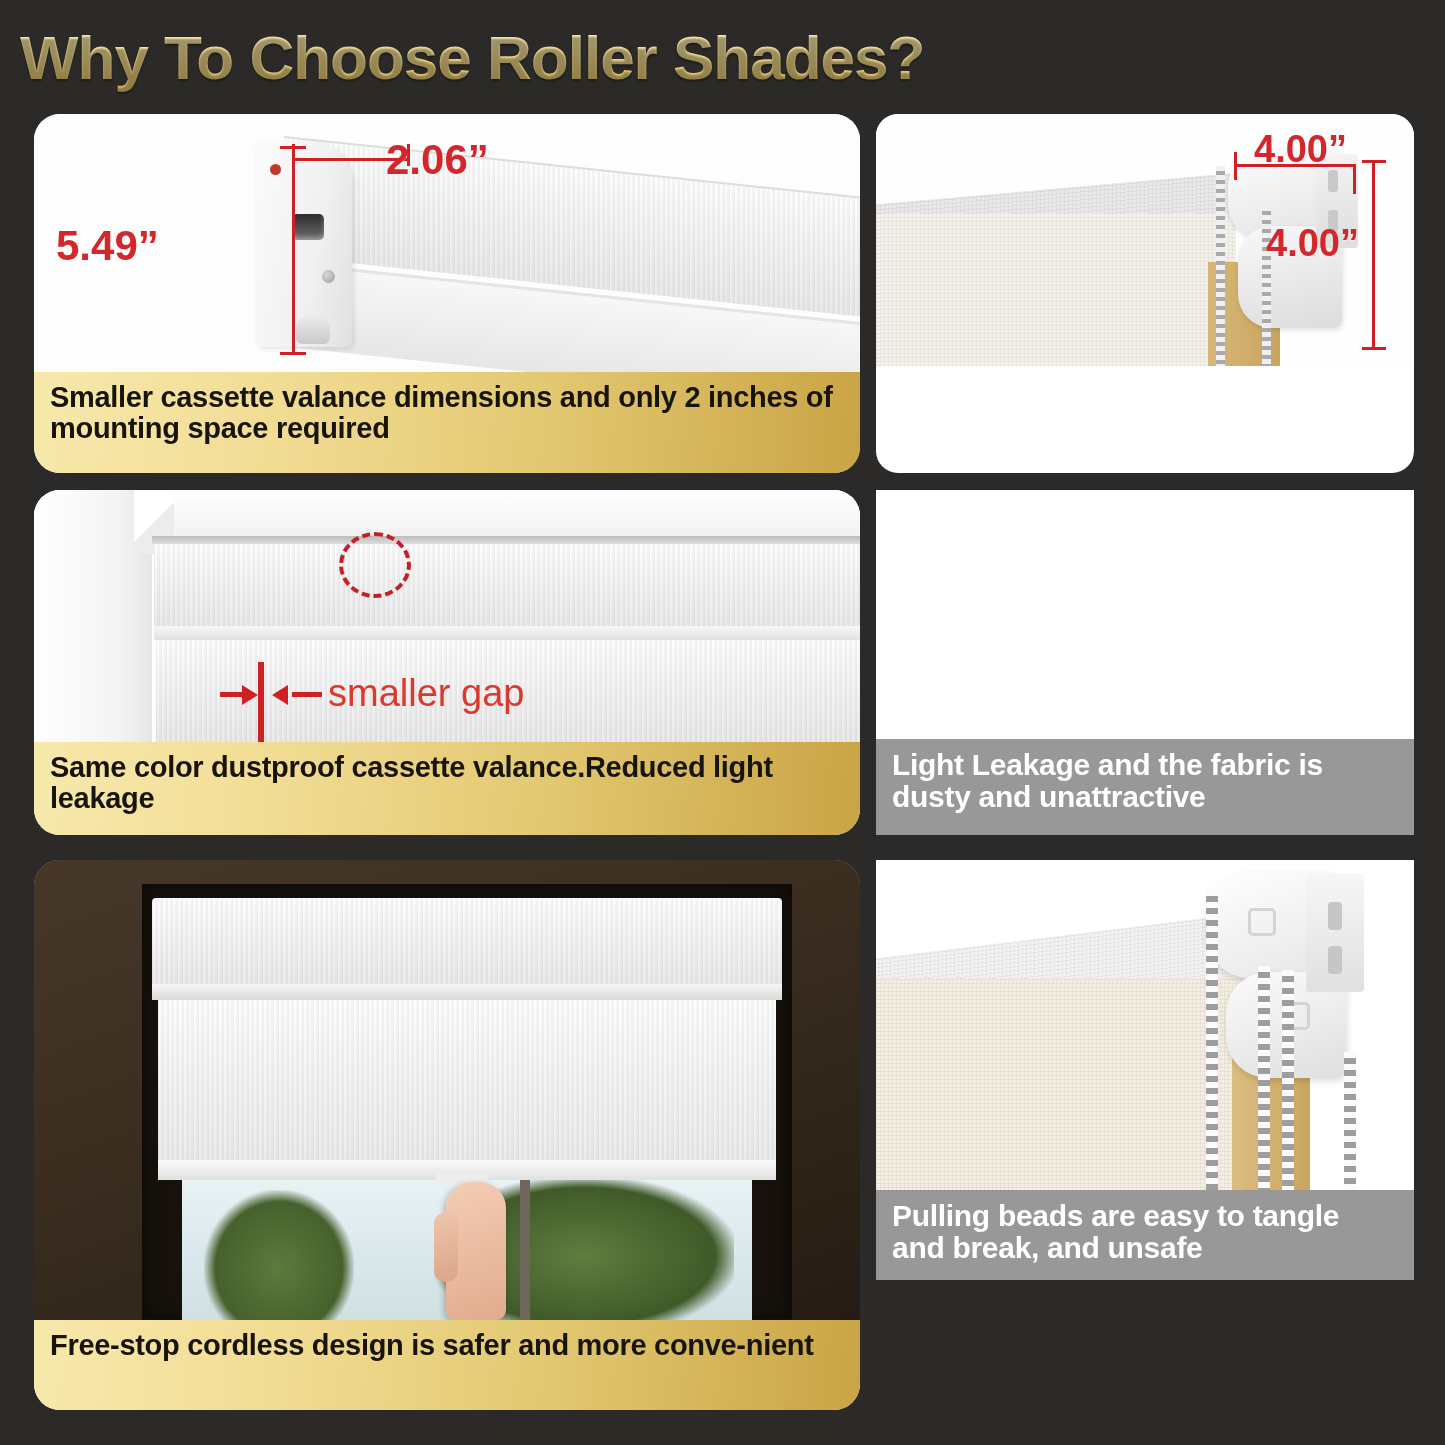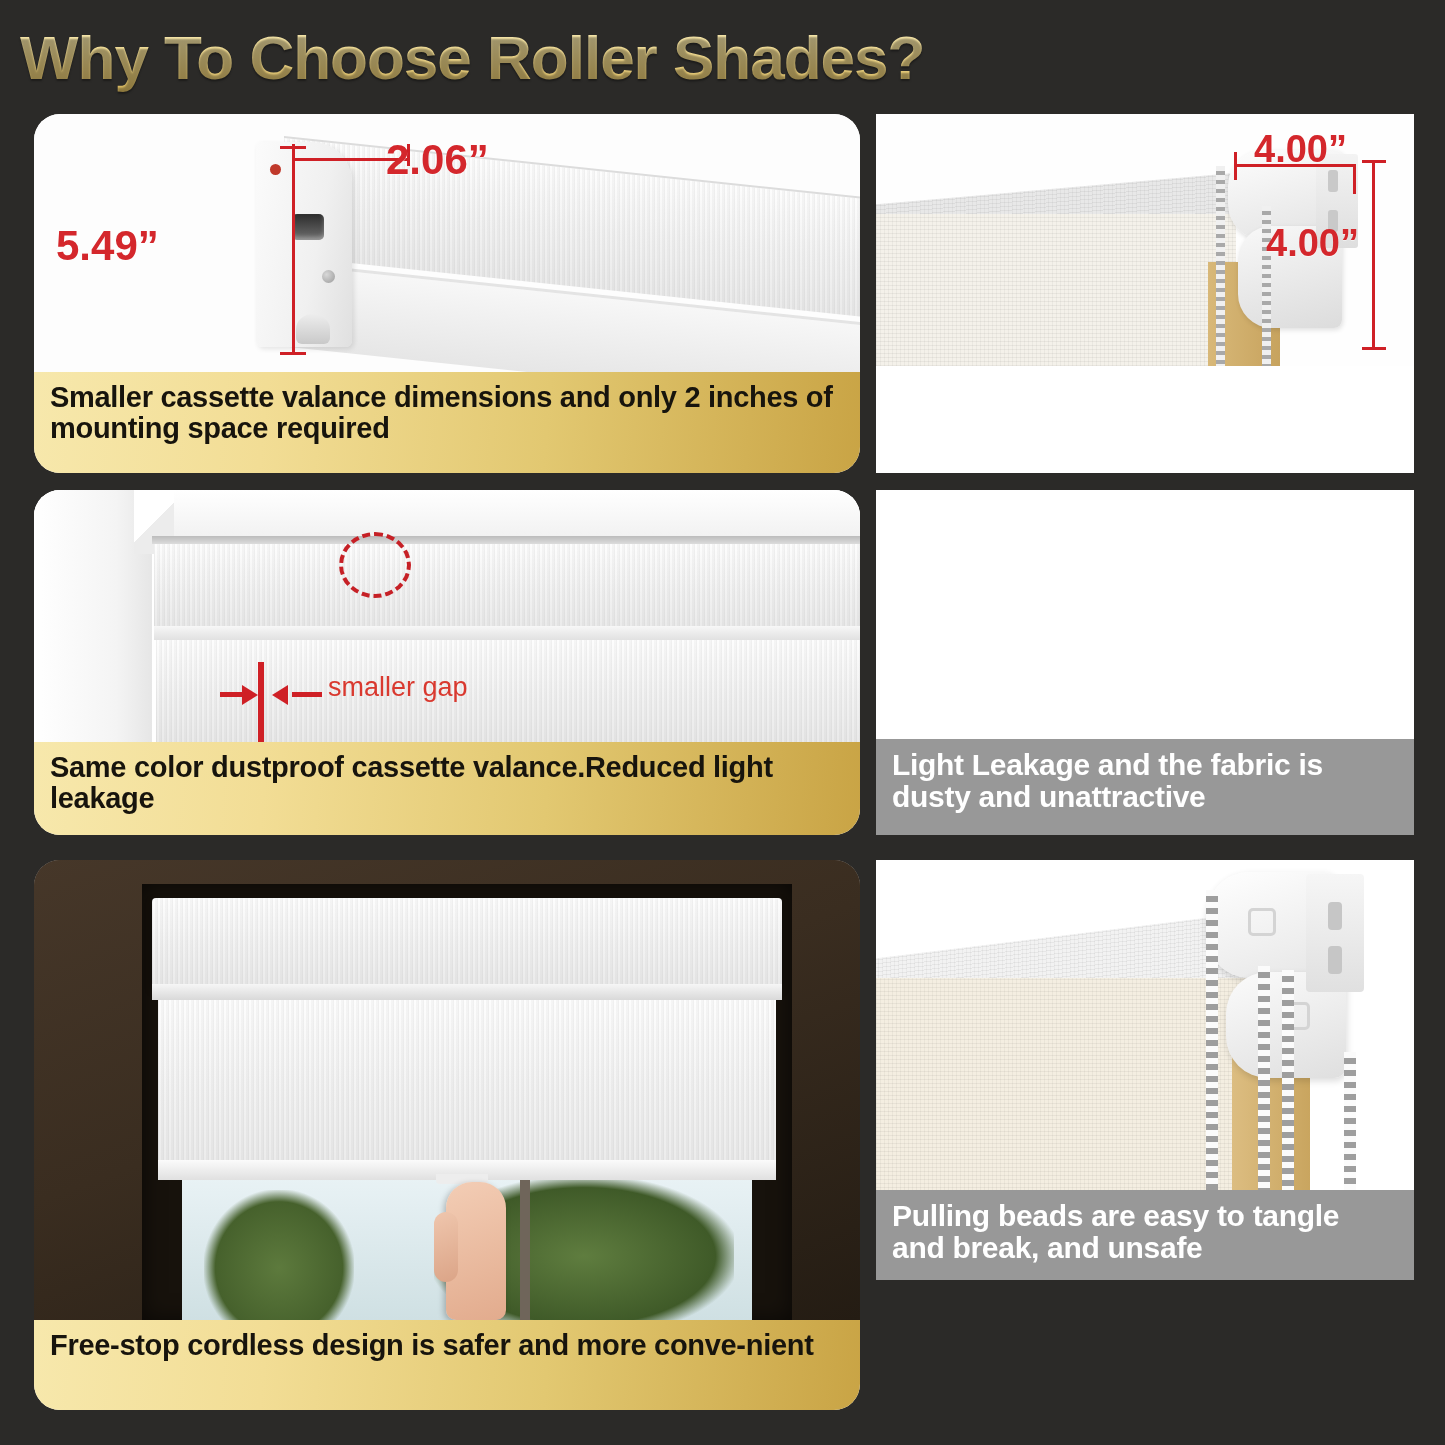--- a/index.html
+++ b/index.html
@@ -145,21 +145,21 @@
       <div class="dim-line" style="left:258px; top:32px; width:3px; height:208px;"></div>
       <div class="dim-line" style="left:246px; top:32px; width:26px; height:3px;"></div>
       <div class="dim-line" style="left:246px; top:238px; width:26px; height:3px;"></div>
       <div class="dim-label" style="left:22px; top:108px; font-size:42px;">5.49”</div>
     </div>
     <div class="caption gold" style="height:101px;">
       <span class="caption-text">Smaller cassette valance dimensions and only 2 inches of mounting space required</span>
     </div>
   </div>
 
-  <div class="panel bad" style="left:876px; top:114px; width:538px; height:359px;">
+  <div class="panel bad" style="left:876px; top:114px; width:538px; height:359px;border-radius:22px;">
     <div class="photo" style="height:252px; background:#fefefe;">
 
       <div class="weave" style="position:absolute; left:0; top:58px; width:370px; height:50px;
                   background-color:#e8e8e8; transform:skewY(-5deg); transform-origin:right top;"></div>
 
       <div class="weave" style="position:absolute; left:0; top:100px; width:360px; height:152px; background-color:#f4f1ea;"></div>
 
       <div style="position:absolute; left:332px; top:148px; width:72px; height:104px;
                   background:linear-gradient(90deg,#d8b878,#c7a35e);"></div>
 
@@ -201,21 +201,21 @@
 
       <div class="brushed" style="position:absolute; left:122px; top:150px; width:704px; height:102px;"></div>
 
       <div class="dashed-ring" style="left:305px; top:42px; width:72px; height:66px;"></div>
 
       <div style="position:absolute; left:224px; top:172px; width:6px; height:80px; background:#cf2026;"></div>
       <div style="position:absolute; left:186px; top:202px; width:30px; height:5px; background:#cf2026;"></div>
       <div style="position:absolute; left:208px; top:195px; width:0; height:0; border-left:16px solid #cf2026; border-top:10px solid transparent; border-bottom:10px solid transparent;"></div>
       <div style="position:absolute; left:258px; top:202px; width:30px; height:5px; background:#cf2026;"></div>
       <div style="position:absolute; left:238px; top:195px; width:0; height:0; border-right:16px solid #cf2026; border-top:10px solid transparent; border-bottom:10px solid transparent;"></div>
-      <div class="gap-label" style="left:294px; top:182px; font-size:27px;">smaller gap</div>
+      <div class="gap-label" style="left:294px; top:182px; font-size:38px;">smaller gap</div>
     </div>
     <div class="caption gold" style="height:93px;">
       <span class="caption-text">Same color dustproof cassette valance.Reduced light leakage</span>
     </div>
   </div>
 
   <div class="panel bad" style="left:876px; top:490px; width:538px; height:345px;">
     <div class="caption gray" style="height:96px;">
       <span class="caption-text">Light Leakage and the fabric is dusty and unattractive</span>
     </div>

